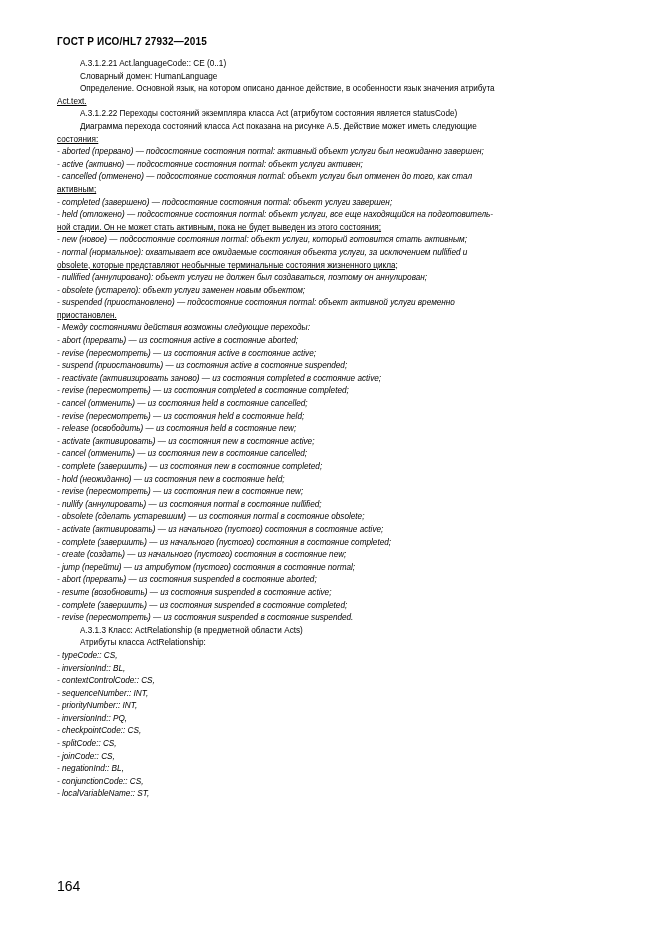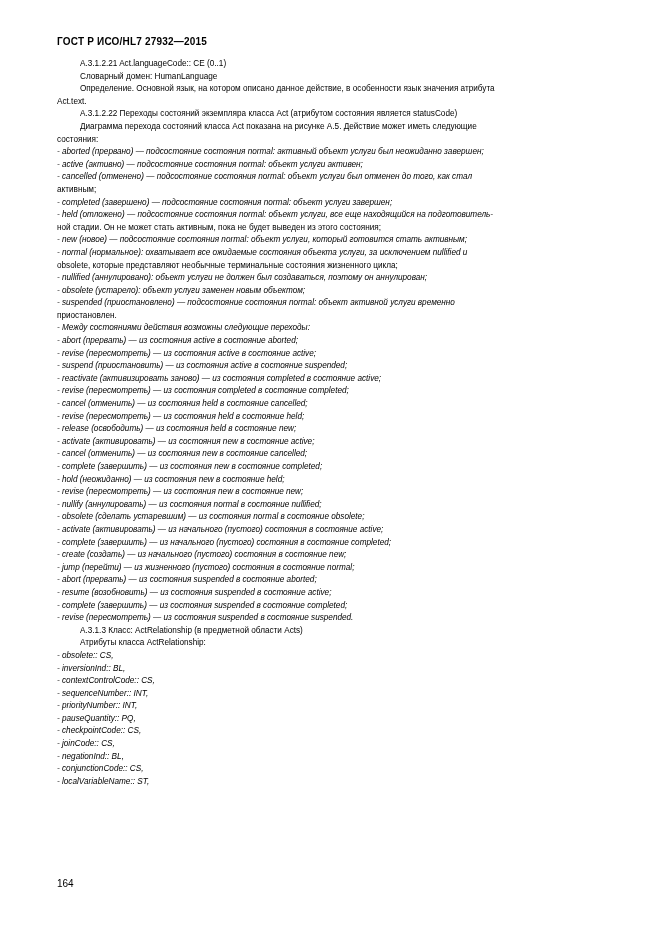--- a/index.html
+++ b/index.html
@@ -45,26 +45,27 @@
   .indent1 {
     text-indent: 23px;
   }
   .indent-hang {
     padding-left: 23px;
     text-indent: 0;
     font-style: italic;
   }
   .flat {
     text-indent: 0;
+    text-decoration: underline;
   }
   .pagenum {
     position: absolute;
     left: 57px;
     top: 878px;
-    font-size: 10px;
+    font-size: 14px;
   }
 </style>
 </head>
 <body>
 
 <div class="page">
 
   <div class="header">ГОСТ Р ИСО/HL7 27932—2015</div>
 
   <div class="content">
@@ -101,34 +102,35 @@
       <p class="indent-hang">- activate (активировать) — из состояния new в состояние active;</p>
       <p class="indent-hang">- cancel (отменить) — из состояния new в состояние cancelled;</p>
       <p class="indent-hang">- complete (завершить) — из состояния new в состояние completed;</p>
       <p class="indent-hang">- hold (неожиданно) — из состояния new в состояние held;</p>
       <p class="indent-hang">- revise (пересмотреть) — из состояния new в состояние new;</p>
       <p class="indent-hang">- nullify (аннулировать) — из состояния normal в состояние nullified;</p>
       <p class="indent-hang">- obsolete (сделать устаревшим) — из состояния normal в состояние obsolete;</p>
       <p class="indent-hang">- activate (активировать) — из начального (пустого) состояния в состояние active;</p>
       <p class="indent-hang">- complete (завершить) — из начального (пустого) состояния в состояние completed;</p>
       <p class="indent-hang">- create (создать) — из начального (пустого) состояния в состояние new;</p>
-      <p class="indent-hang">- jump (перейти) — из жизненного (пустого) состояния в состояние normal;</p>
+      <p class="indent-hang">- jump (перейти) — из атрибутом (пустого) состояния в состояние normal;</p>
       <p class="indent-hang">- abort (прервать) — из состояния suspended в состояние aborted;</p>
       <p class="indent-hang">- resume (возобновить) — из состояния suspended в состояние active;</p>
       <p class="indent-hang">- complete (завершить) — из состояния suspended в состояние completed;</p>
       <p class="indent-hang">- revise (пересмотреть) — из состояния suspended в состояние suspended.</p>
       <p class="indent1">A.3.1.3 Класс: ActRelationship (в предметной области Acts)</p>
       <p class="indent1">Атрибуты класса ActRelationship:</p>
-      <p class="indent-hang">- obsolete:: CS,</p>
+      <p class="indent-hang">- typeCode:: CS,</p>
       <p class="indent-hang">- inversionInd:: BL,</p>
       <p class="indent-hang">- contextControlCode:: CS,</p>
       <p class="indent-hang">- sequenceNumber:: INT,</p>
       <p class="indent-hang">- priorityNumber:: INT,</p>
-      <p class="indent-hang">- pauseQuantity:: PQ,</p>
+      <p class="indent-hang">- inversionInd:: PQ,</p>
       <p class="indent-hang">- checkpointCode:: CS,</p>
+      <p class="indent-hang">- splitCode:: CS,</p>
       <p class="indent-hang">- joinCode:: CS,</p>
       <p class="indent-hang">- negationInd:: BL,</p>
       <p class="indent-hang">- conjunctionCode:: CS,</p>
       <p class="indent-hang">- localVariableName:: ST,</p>
     </div>
 
   <div class="pagenum">164</div>
 
 </div>
 

